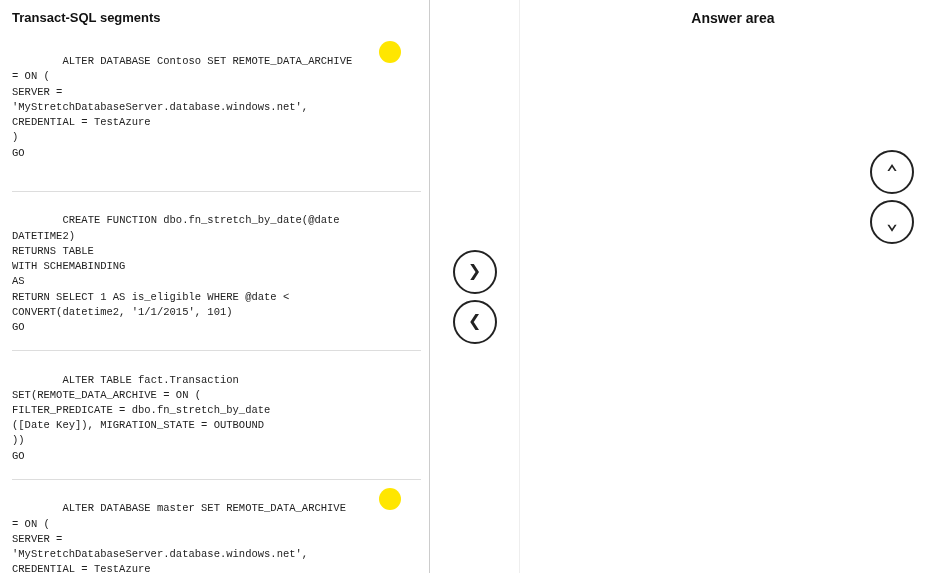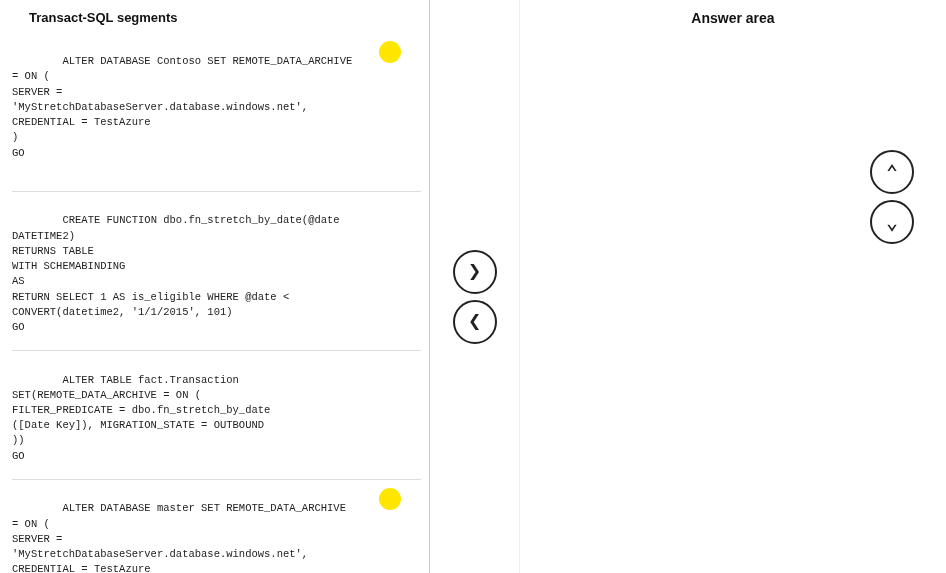--- a/index.html
+++ b/index.html
@@ -25,21 +25,20 @@
       border-right: 1px solid #ccc;
       position: relative;
       overflow: hidden;
     }
     .panel-title {
       font-family: Arial, sans-serif;
       font-weight: bold;
       font-size: 13px;
       margin-bottom: 8px;
       color: #111;
-      margin-left: 17px;
     }
     .code-blocks {
       overflow-y: auto;
       max-height: 550px;
     }
     .code-block {
       border-bottom: 1px solid #ddd;
       padding: 6px 0 0 0;
       position: relative;
       white-space: pre-wrap;

